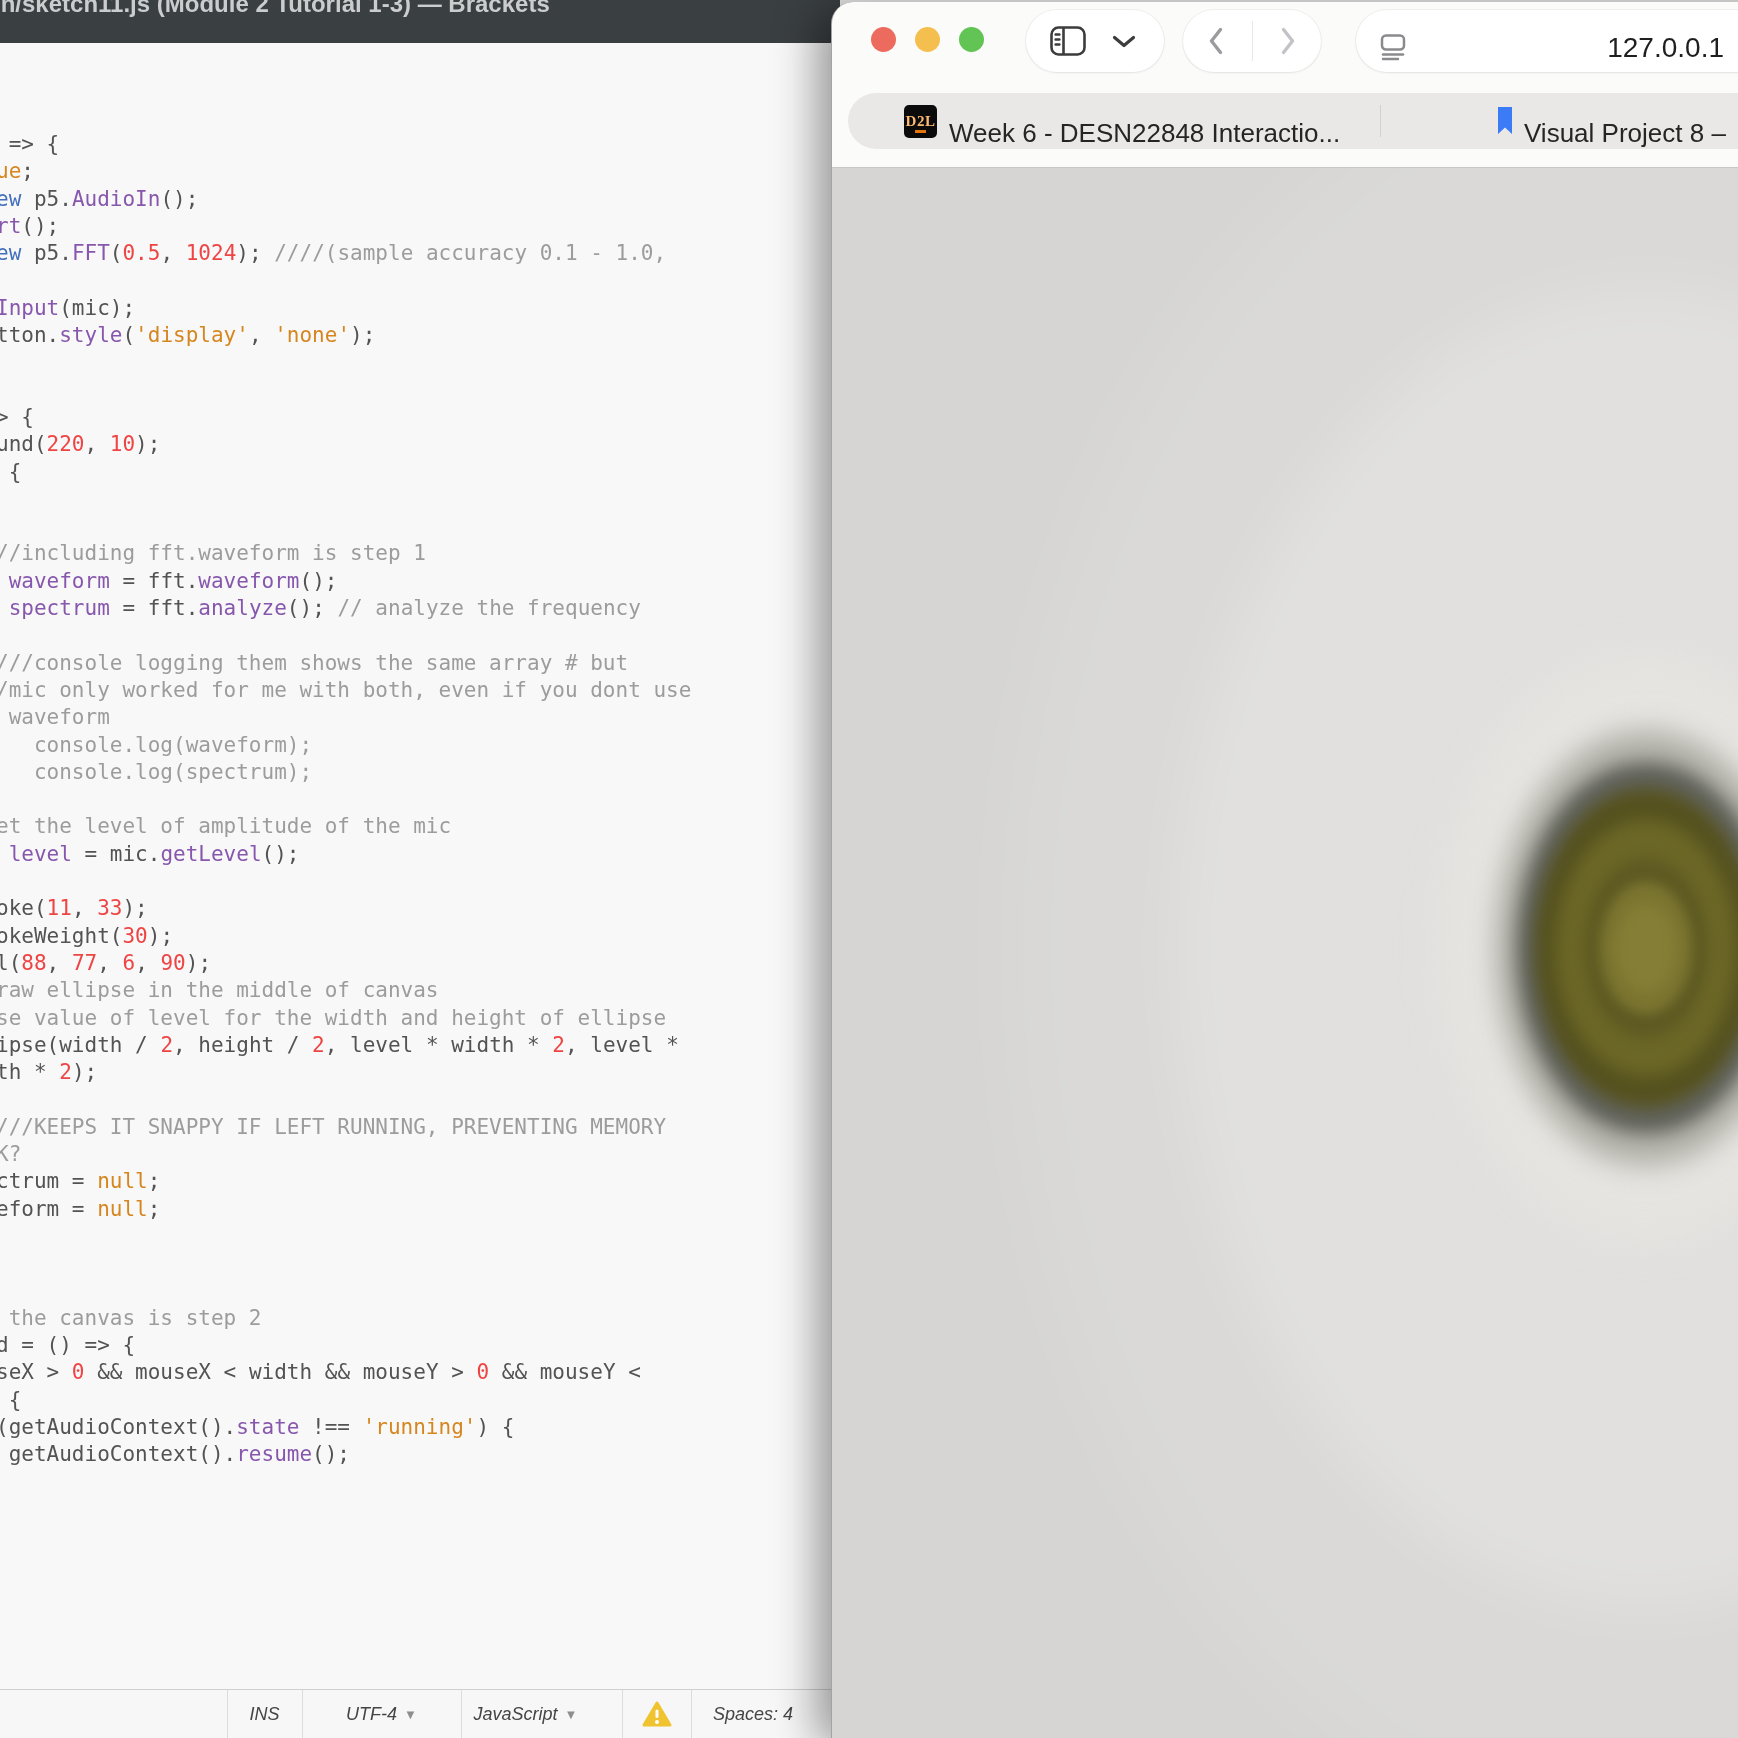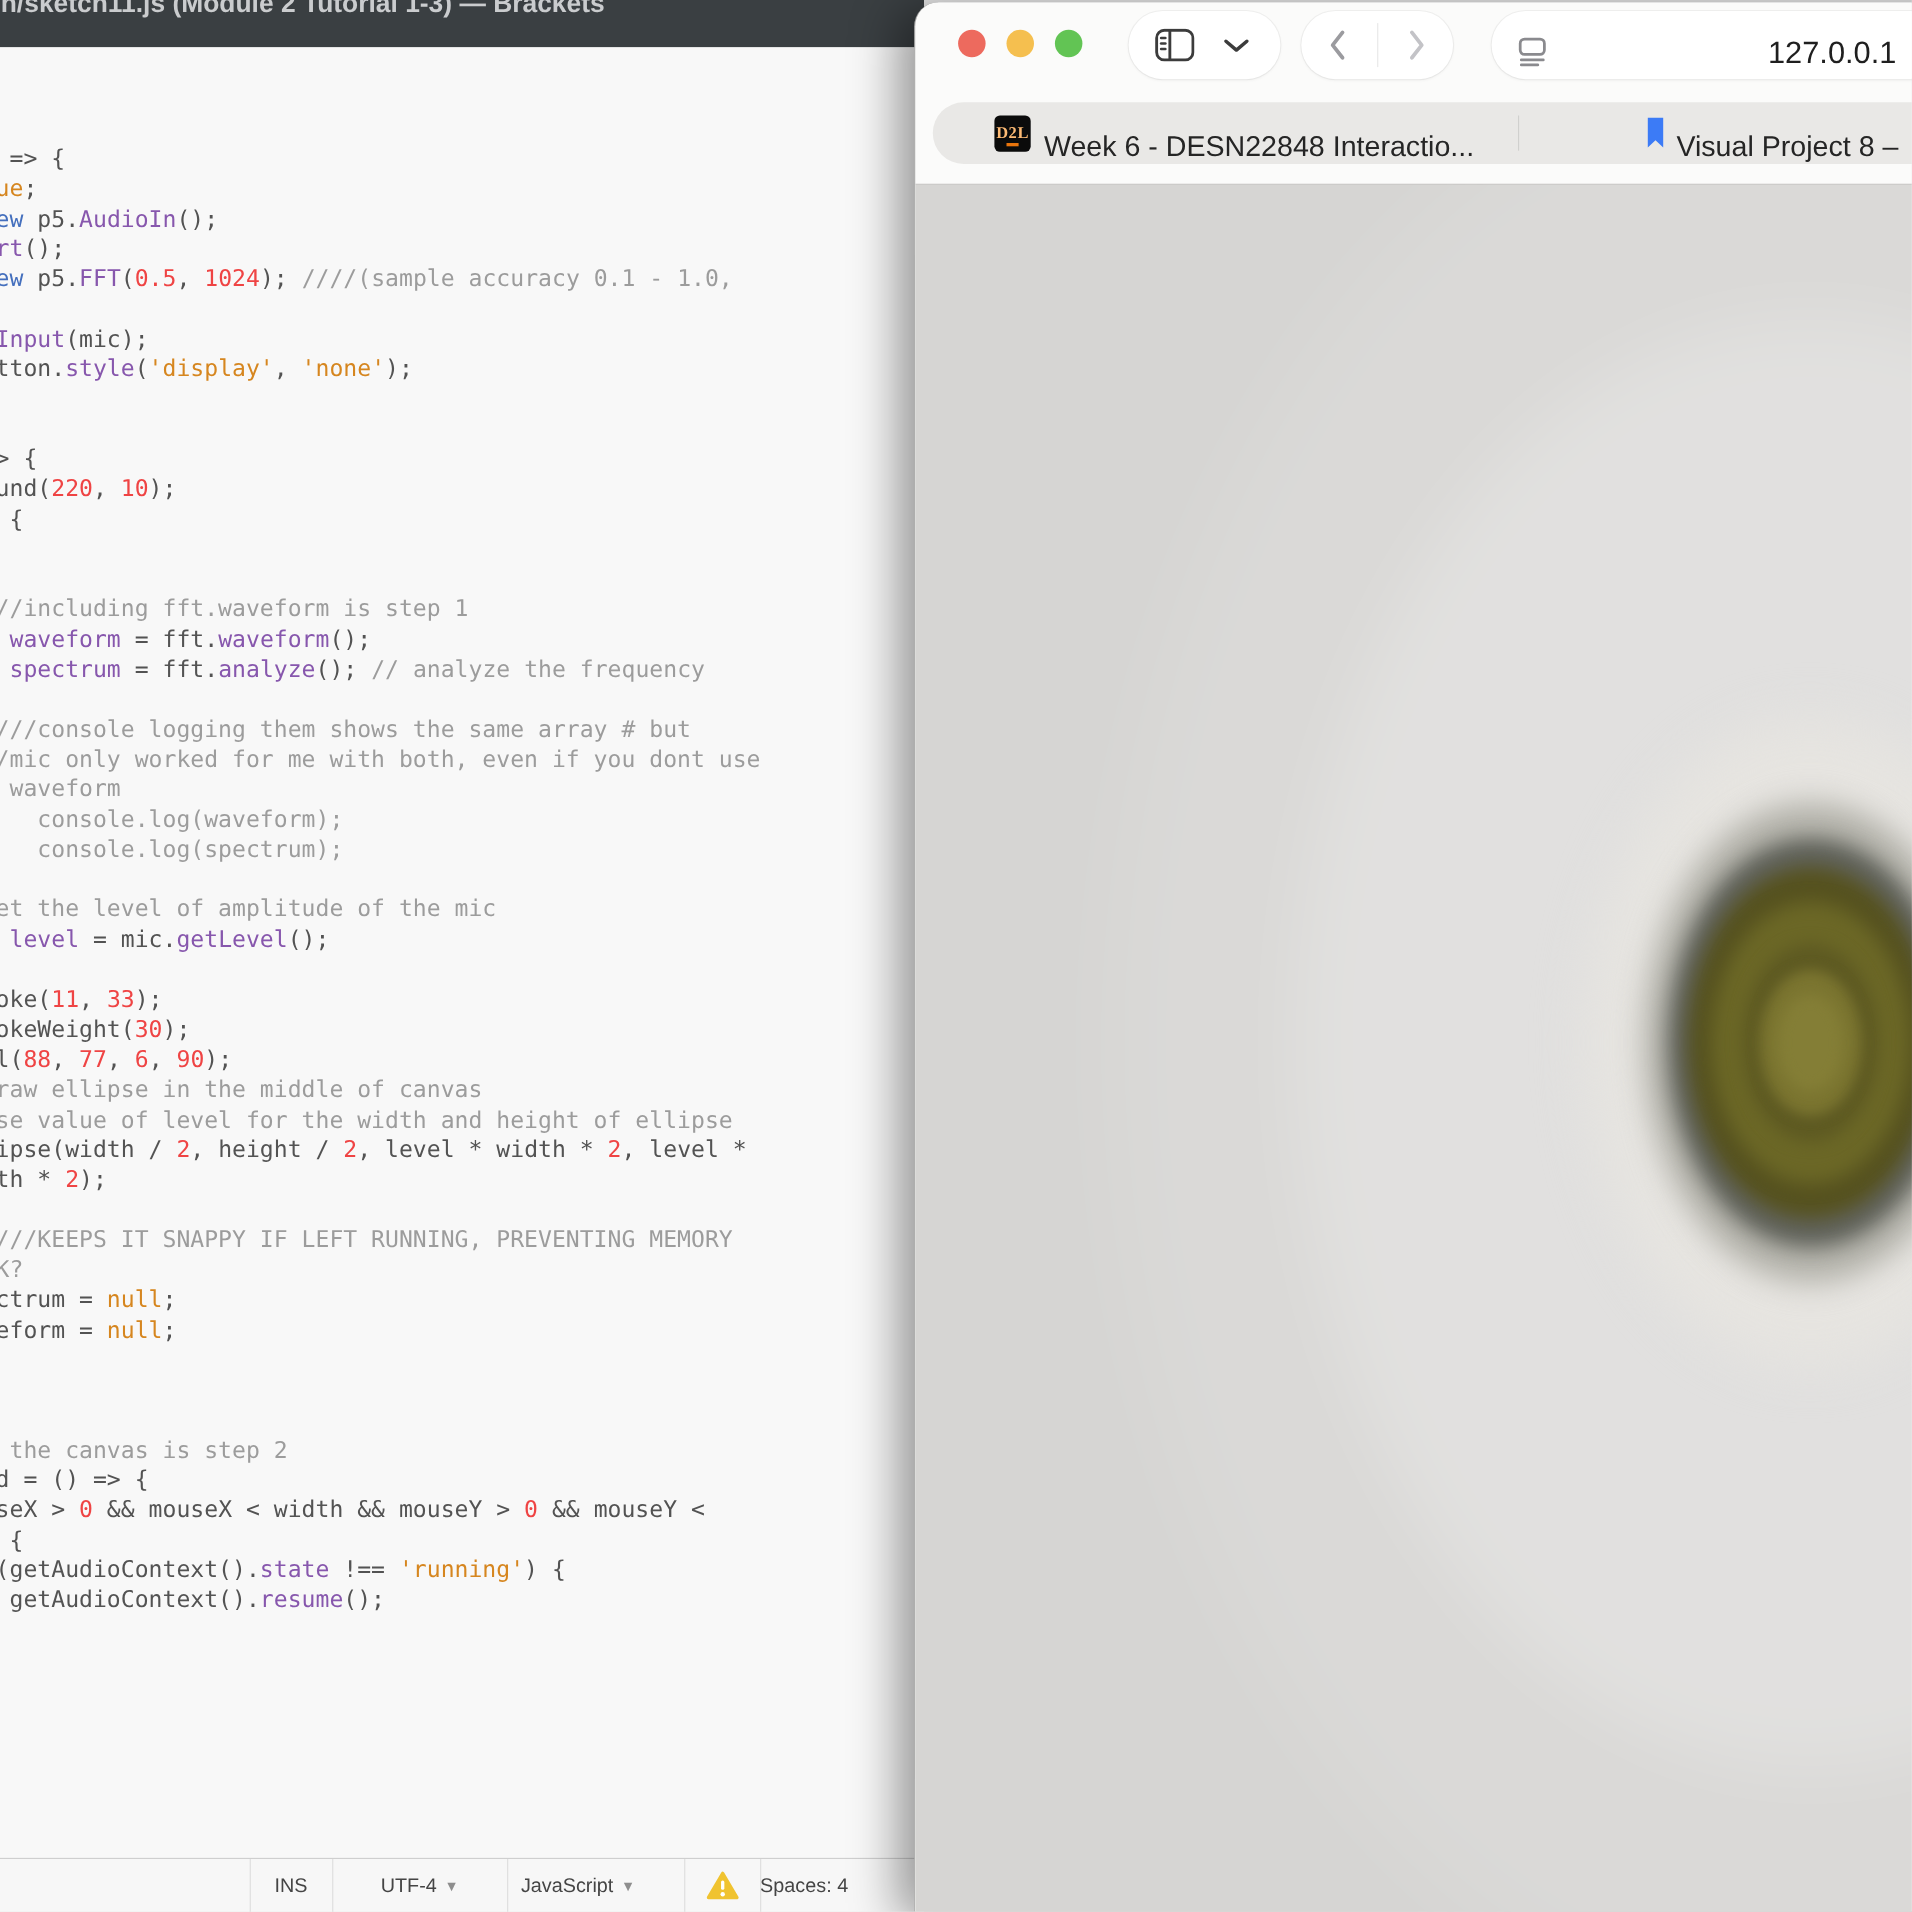--- a/index.html
+++ b/index.html
@@ -22,21 +22,21 @@
   #code .k{color:#446fbd;}
   #code .v{color:#8757ad;}
   #code .n{color:#ef4444;}
   #code .s{color:#d6861f;}
 
   .bk-statusbar{position:absolute;left:0;top:1689px;width:840px;height:49px;
                 background:#f7f7f7;border-top:1px solid #cfcfcf;
                 font-size:18px;color:#454545;}
   .sb-div{position:absolute;top:0;width:1px;height:49px;background:#dddddd;}
   .sb-item{position:absolute;top:0;height:49px;display:flex;align-items:center;
-           justify-content:center;gap:7px;}
+           justify-content:center;gap:7px;font-style:italic;}
   .sb-caret{color:#8e8e8e;font-size:13px;}
 
   
   .sf-window{position:absolute;left:831px;top:2px;width:967px;height:1736px;
              background:#fbfbfa;border-radius:22px 0 0 0;
              box-shadow:-14px 6px 44px rgba(0,0,0,.40);
              border-left:1px solid rgba(0,0,0,.35);overflow:hidden;}
   .tl{position:absolute;top:25px;width:25px;height:25px;border-radius:50%;}
   .pill{position:absolute;top:8px;height:62px;background:#ffffff;border-radius:31px;
         box-shadow:0 0 0 1px rgba(0,0,0,.045),0 1px 3px rgba(0,0,0,.06);}
@@ -91,21 +91,21 @@
       <span>JavaScript</span>
       <span class="sb-caret">▼</span>
     </div>
     <div class="sb-item" style="left:622px;width:69px">
       <svg width="30" height="27" viewBox="0 0 30 27">
         <path d="M15 2 L28 24 H2 Z" fill="#f0c330" stroke="#f0c330" stroke-width="3" stroke-linejoin="round"></path>
         <rect x="13.5" y="8.5" width="3" height="8.5" rx="1.5" fill="#ffffff"></rect>
         <circle cx="15" cy="21" r="2" fill="#ffffff"></circle>
       </svg>
     </div>
-    <div class="sb-item" style="left:691px;width:140px;justify-content:flex-start;">
+    <div class="sb-item" style="left:691px;width:140px;justify-content:flex-start;padding-left:22px">
       <span>Spaces: 4</span>
     </div>
   </div>
 
   <div class="sf-window">
 
     <div class="tl" style="left:39px;background:#ed6a5e"></div>
     <div class="tl" style="left:83px;background:#f5bf4f"></div>
     <div class="tl" style="left:127px;background:#62c454"></div>
 

